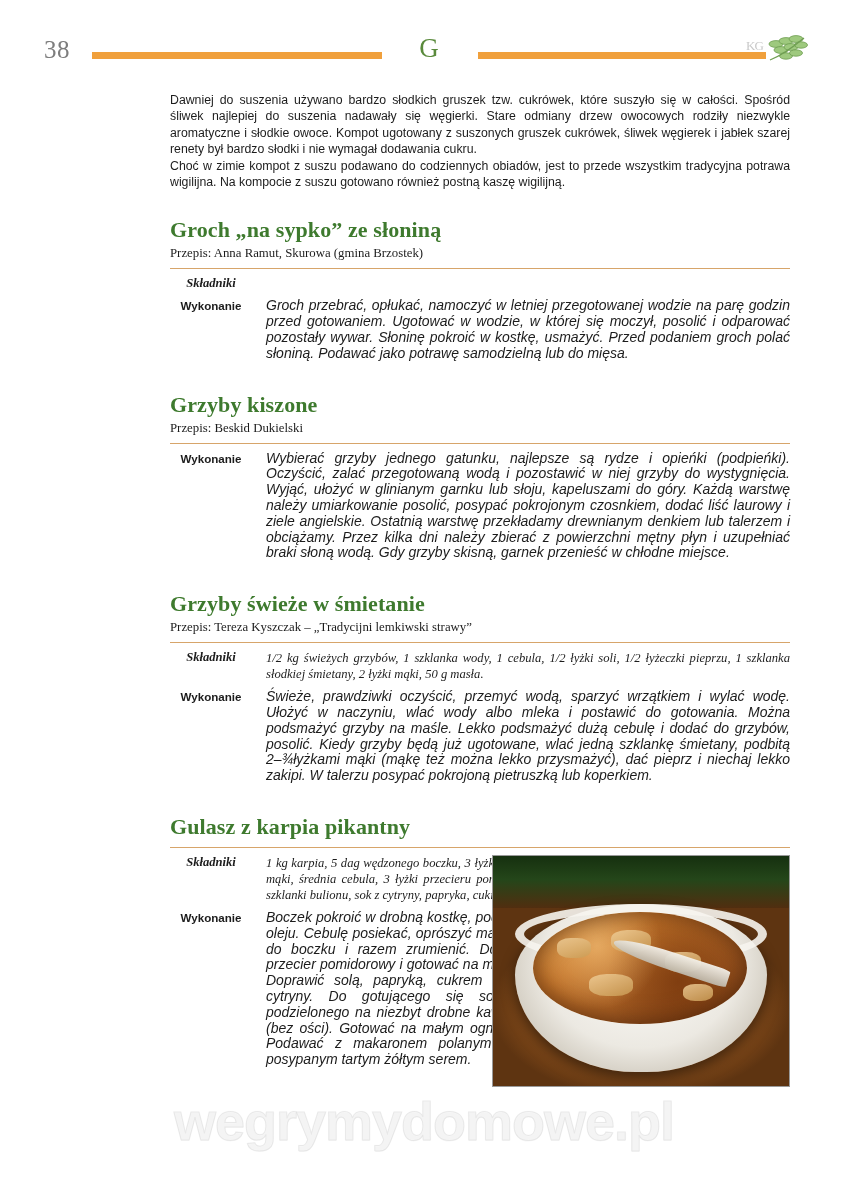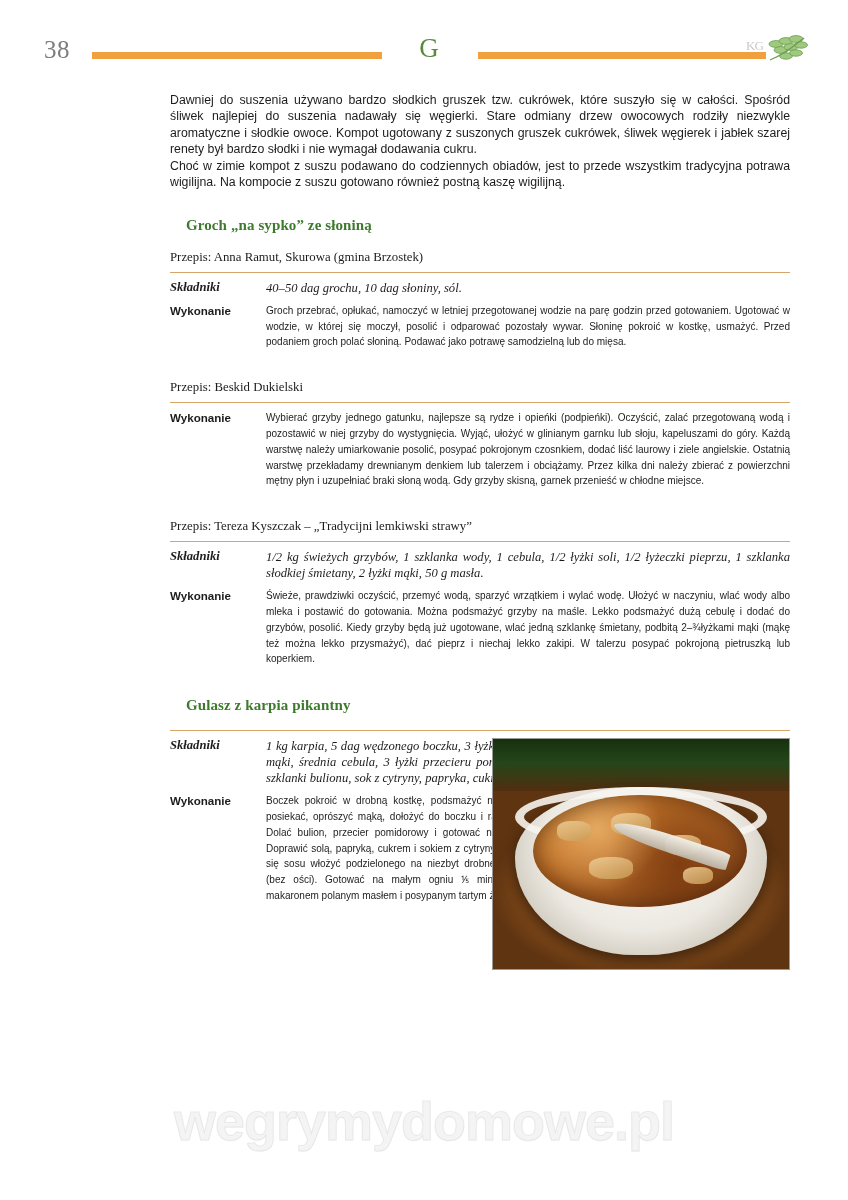--- a/index.html
+++ b/index.html
@@ -98,23 +98,23 @@
     color: #1c1c1c;
   }
   .intro p + p { margin-top: 1px; }
 
   
   .recipe { position: relative; }
 
   .recipe-title {
     font-family: "Liberation Serif", serif;
     font-weight: bold;
-    font-size: 15px;
+    font-size: 22px;
     color: #3e7a2e;
-    margin: 16px;
+    margin: 0;
     letter-spacing: 0.1px;
   }
   .recipe-source {
     font-family: "Liberation Serif", serif;
     font-size: 12.8px;
     color: #1c1c1c;
     margin: 3px 0 0 0;
   }
   .recipe-rule {
     margin-top: 7px;
@@ -123,40 +123,41 @@
     width: 100%;
   }
 
   .field {
     display: flex;
     margin-top: 7px;
   }
   .field-label {
     width: 96px;
     min-width: 96px;
-    text-align: left;
+    text-align: center;
     padding-right: 14px;
     font-size: 11.6px;
     font-weight: bold;
     color: #1c1c1c;
     line-height: 15.6px;
     box-sizing: border-box;
   }
   .field-label.italic {
     font-family: "Liberation Serif", serif;
     font-style: italic;
     font-weight: bold;
     font-size: 12.6px;
   }
   .field-value {
     flex: 1;
-    font-size: 10px;
+    font-size: 14px;
     line-height: 15.8px;
     text-align: justify;
     color: #1c1c1c;
+    font-style: italic;
   }
   .field-value.italic {
     font-family: "Liberation Serif", serif;
     font-style: italic;
     font-size: 12.6px;
     line-height: 16px;
   }
 
   
   .sp-intro { margin-top: 26px; }
@@ -295,38 +296,39 @@
       <p>Dawniej do suszenia używano bardzo słodkich gruszek tzw. cukrówek, które suszyło się w całości. Spośród śliwek najlepiej do suszenia nadawały się węgierki. Stare odmiany drzew owocowych rodziły niezwykle aromatyczne i słodkie owoce. Kompot ugotowany z suszonych gruszek cukrówek, śliwek węgierek i jabłek szarej renety był bardzo słodki i nie wymagał dodawania cukru.</p>
       <p>Choć w zimie kompot z suszu podawano do codziennych obiadów, jest to przede wszystkim tradycyjna potrawa wigilijna. Na kompocie z suszu gotowano również postną kaszę wigilijną.</p>
     </div>
 
     <div class="recipe sp-intro">
       <h2 class="recipe-title">Groch „na sypko” ze słoniną</h2>
       <p class="recipe-source">Przepis: Anna Ramut, Skurowa (gmina Brzostek)</p>
       <div class="recipe-rule"></div>
       <div class="field">
         <div class="field-label italic">Składniki</div>
-        <div class="field-value italic">40–50 dag grochu, 10 dag słoniny, sól.</div>
       </div>
       <div class="field">
         <div class="field-label">Wykonanie</div>
         <div class="field-value">Groch przebrać, opłukać, namoczyć w letniej przegotowanej wodzie na parę godzin przed gotowaniem. Ugotować w wodzie, w której się moczył, posolić i odparować pozostały wywar. Słoninę pokroić w kostkę, usmażyć. Przed podaniem groch polać słoniną. Podawać jako potrawę samodzielną lub do mięsa.</div>
       </div>
     </div>
 
     <div class="recipe sp-recipe">
+      <h2 class="recipe-title">Grzyby kiszone</h2>
       <p class="recipe-source">Przepis: Beskid Dukielski</p>
       <div class="recipe-rule"></div>
       <div class="field">
         <div class="field-label">Wykonanie</div>
         <div class="field-value">Wybierać grzyby jednego gatunku, najlepsze są rydze i opieńki (podpieńki). Oczyścić, zalać przegotowaną wodą i pozostawić w niej grzyby do wystygnięcia. Wyjąć, ułożyć w glinianym garnku lub słoju, kapeluszami do góry. Każdą warstwę należy umiarkowanie posolić, posypać pokrojonym czosnkiem, dodać liść laurowy i ziele angielskie. Ostatnią warstwę przekładamy drewnianym denkiem lub talerzem i obciążamy. Przez kilka dni należy zbierać z powierzchni mętny płyn i uzupełniać braki słoną wodą. Gdy grzyby skisną, garnek przenieść w chłodne miejsce.</div>
       </div>
     </div>
 
     <div class="recipe sp-recipe">
+      <h2 class="recipe-title">Grzyby świeże w śmietanie</h2>
       <p class="recipe-source">Przepis: Tereza Kyszczak – „Tradycijni lemkiwski strawy”</p>
       <div class="recipe-rule"></div>
       <div class="field">
         <div class="field-label italic">Składniki</div>
         <div class="field-value italic">1/2 kg świeżych grzybów, 1 szklanka wody, 1 cebula, 1/2 łyżki soli, 1/2 łyżeczki pieprzu, 1 szklanka słodkiej śmietany, 2 łyżki mąki, 50 g masła.</div>
       </div>
       <div class="field">
         <div class="field-label">Wykonanie</div>
         <div class="field-value">Świeże, prawdziwki oczyścić, przemyć wodą, sparzyć wrzątkiem i wylać wodę. Ułożyć w naczyniu, wlać wody albo mleka i postawić do gotowania. Można podsmażyć grzyby na maśle. Lekko podsmażyć dużą cebulę i dodać do grzybów, posolić. Kiedy grzyby będą już ugotowane, wlać jedną szklankę śmietany, podbitą 2–¾łyżkami mąki (mąkę też można lekko przysmażyć), dać pieprz i niechaj lekko zakipi. W talerzu posypać pokrojoną pietruszką lub koperkiem.</div>
       </div>

